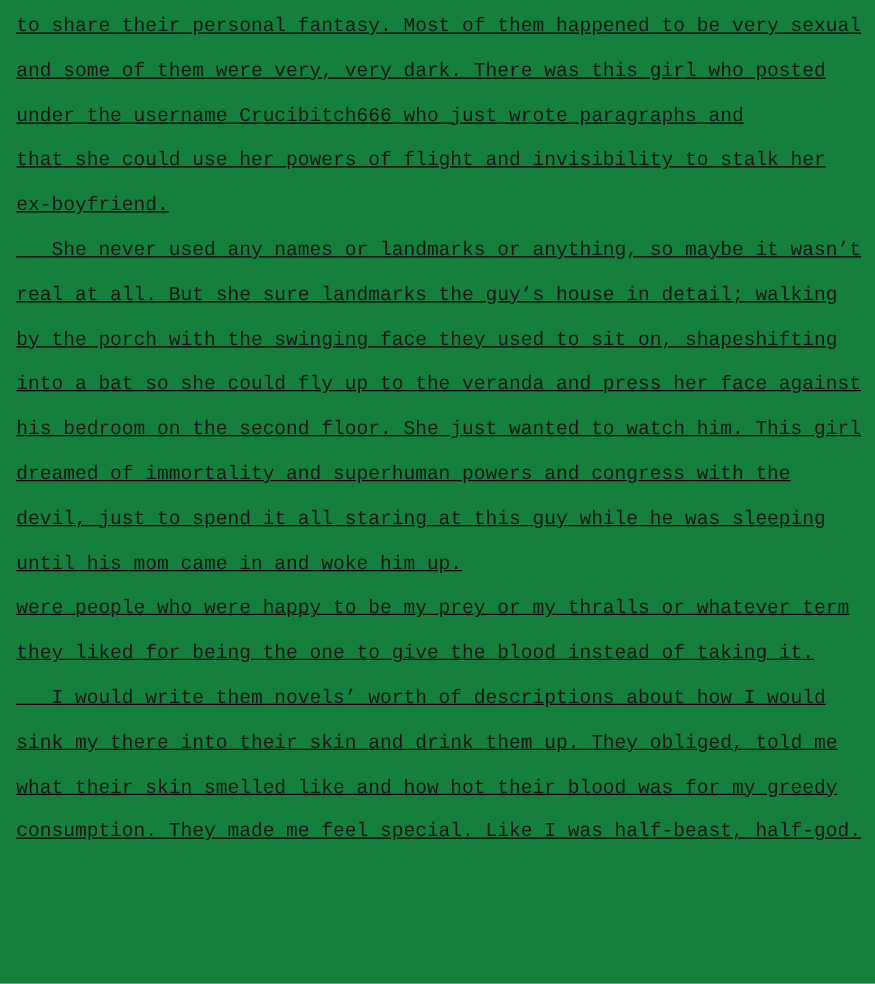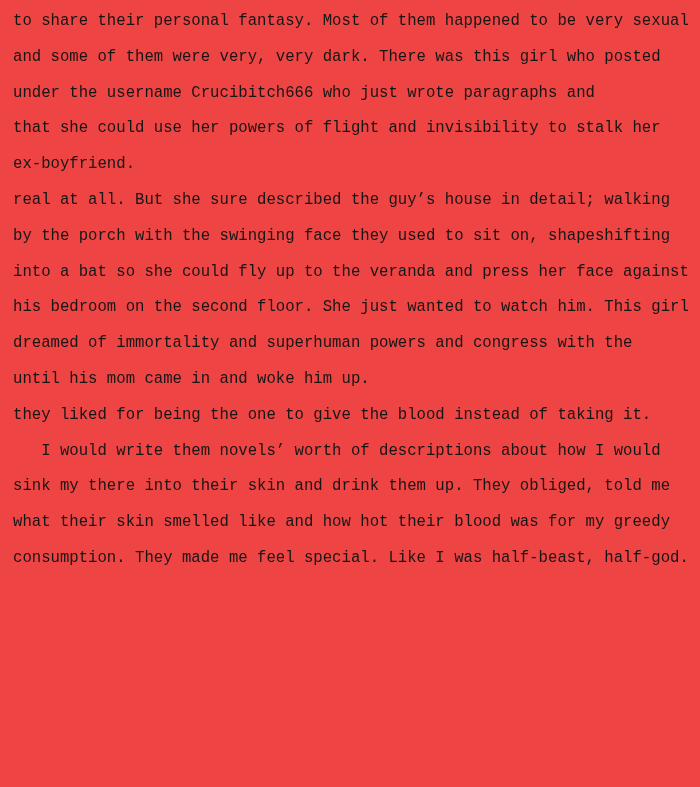--- a/index.html
+++ b/index.html
@@ -31,38 +31,41 @@
     padding: 0;
   }
   .line {
     white-space: pre;      
     height: 35.8px;
   }
 </style>
 </head>
 <body>
 
-<main class="book-page" style="background: #ef4444;">
+<main class="book-page" style="background: #15803d; text-decoration: underline;">
   <div class="text-content" style="color: rgb(22, 22, 22);">
       <div class="paragraph">
         <div class="line">to share their personal fantasy. Most of them happened to be very sexual</div>
         <div class="line">and some of them were very, very dark. There was this girl who posted</div>
         <div class="line">under the username Crucibitch666 who just wrote paragraphs and</div>
         <div class="line">that she could use her powers of flight and invisibility to stalk her</div>
         <div class="line">ex-boyfriend.</div>
       </div>
       <div class="paragraph">
-        <div class="line">real at all. But she sure described the guy’s house in detail; walking</div>
+        <div class="line">   She never used any names or landmarks or anything, so maybe it wasn’t</div>
+        <div class="line">real at all. But she sure landmarks the guy’s house in detail; walking</div>
         <div class="line">by the porch with the swinging face they used to sit on, shapeshifting</div>
         <div class="line">into a bat so she could fly up to the veranda and press her face against</div>
         <div class="line">his bedroom on the second floor. She just wanted to watch him. This girl</div>
         <div class="line">dreamed of immortality and superhuman powers and congress with the</div>
+        <div class="line">devil, just to spend it all staring at this guy while he was sleeping</div>
         <div class="line">until his mom came in and woke him up.</div>
       </div>
       <div class="paragraph">
+        <div class="line">were people who were happy to be my prey or my thralls or whatever term</div>
         <div class="line">they liked for being the one to give the blood instead of taking it.</div>
       </div>
       <div class="paragraph">
         <div class="line">   I would write them novels’ worth of descriptions about how I would</div>
         <div class="line">sink my there into their skin and drink them up. They obliged, told me</div>
         <div class="line">what their skin smelled like and how hot their blood was for my greedy</div>
         <div class="line">consumption. They made me feel special. Like I was half-beast, half-god.</div>
       </div>
     </div>
 </main>

